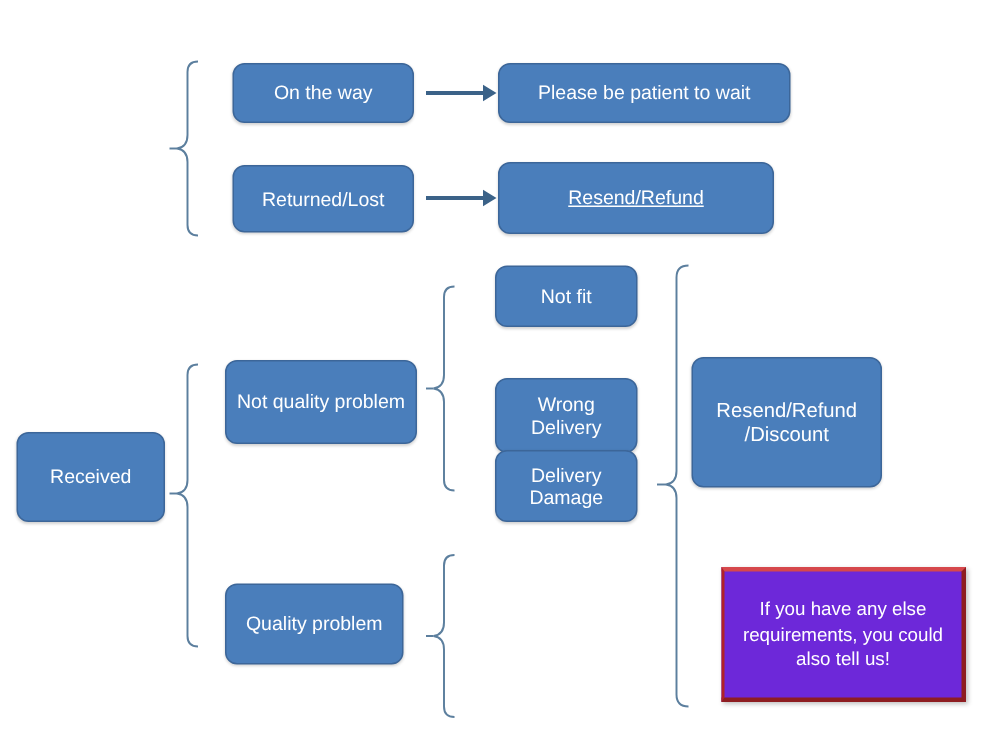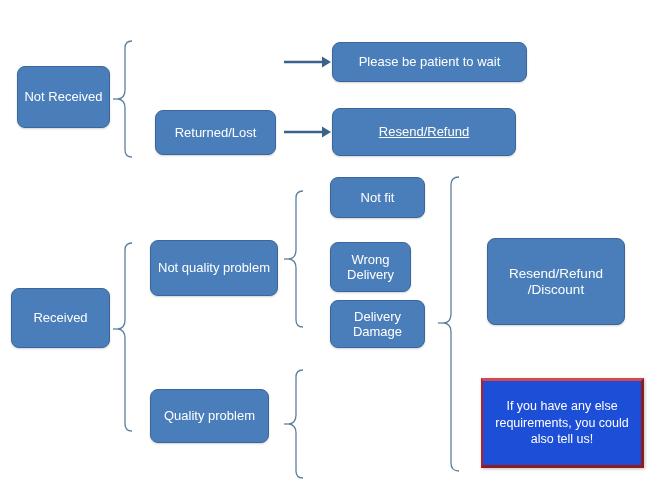--- a/index.html
+++ b/index.html
@@ -32,21 +32,21 @@
     font-size: 13px;
     padding: 2px 6px;
     box-shadow: 0 1px 2px rgba(0,0,0,0.18);
   }
   .node.big { font-size: 13.5px; }
 
   
   .callout {
     position: absolute;
     box-sizing: border-box;
-    background: #1d4ed8;
+    background: #6d28d9;
     border-top: 3px solid #d6484c;
     border-left: 2px solid #b02228;
     border-right: 3px solid #8e1d21;
     border-bottom: 3px solid #8e1d21;
     color: #ffffff;
     display: flex;
     align-items: center;
     justify-content: center;
     text-align: center;
     font-size: 12.5px;
@@ -61,29 +61,29 @@
 
   
   .arrow { position: absolute; }
   .arrow svg { display: block; overflow: visible; }
 </style>
 </head>
 <body>
 
 <div id="canvas">
 
-  <div class="node" style="left:17px; top:66px; width:93px; height:62px;">Not Received</div>
 
   <div class="brace" style="left:112px; top:40px; width:22px; height:118px;">
     <svg width="22" height="118" viewBox="0 0 22 118" fill="none">
       <path d="M20 1 Q13 1 13 8 L13 50 Q13 58 6 59 Q13 60 13 68 L13 110 Q13 117 20 117" stroke="#5c7f9e" stroke-width="1.3" fill="none"></path>
       <path d="M6 59 L1 59" stroke="#5c7f9e" stroke-width="1.3" fill="none"></path>
     </svg>
   </div>
 
+  <div class="node" style="left:155px; top:42px; width:121px; height:40px;">On the way</div>
 
   <div class="arrow" style="left:284px; top:54px; width:48px; height:16px;">
     <svg width="48" height="16" viewBox="0 0 48 16" fill="none">
       <path d="M0 8 L38 8" stroke="#3b6288" stroke-width="2.6"></path>
       <path d="M38 2.5 L47 8 L38 13.5 Z" fill="#3b6288"></path>
     </svg>
   </div>
 
   <div class="node" style="left:332px; top:42px; width:195px; height:40px;text-align:center;">Please be patient to wait</div>
 
@@ -120,30 +120,30 @@
 
   <div class="brace" style="left:283px; top:369px; width:22px; height:110px;">
     <svg width="22" height="110" viewBox="0 0 22 110" fill="none">
       <path d="M20 1 Q13 1 13 8 L13 46 Q13 54 6 55 Q13 56 13 64 L13 102 Q13 109 20 109" stroke="#5c7f9e" stroke-width="1.3" fill="none"></path>
       <path d="M6 55 L1 55" stroke="#5c7f9e" stroke-width="1.3" fill="none"></path>
     </svg>
   </div>
 
   <div class="node" style="left:330px; top:177px; width:95px; height:41px;">Not fit</div>
 
-  <div class="node" style="left:330px; top:242px; width:81px; height:50px;">Wrong Delivery</div>
+  <div class="node" style="left:330px; top:252px; width:95px; height:50px;">Wrong Delivery</div>
 
   <div class="node" style="left:330px; top:300px; width:95px; height:48px;">Delivery Damage</div>
 
 
 
   <div class="brace" style="left:437px; top:176px; width:24px; height:296px;">
     <svg width="24" height="296" viewBox="0 0 24 296" fill="none">
       <path d="M22 1 Q14 1 14 9 L14 138 Q14 146 7 147 Q14 148 14 156 L14 287 Q14 295 22 295" stroke="#5c7f9e" stroke-width="1.3" fill="none"></path>
       <path d="M7 147 L1 147" stroke="#5c7f9e" stroke-width="1.3" fill="none"></path>
     </svg>
   </div>
 
-  <div class="node big" style="left:487px; top:238px; width:138px; height:87px;">Resend/Refund /Discount</div>
+  <div class="node big" style="left:461px; top:238px; width:127px; height:87px;">Resend/Refund /Discount</div>
 
   <div class="callout" style="left:481px; top:378px; width:163px; height:90px;">If you have any else requirements, you could also tell us!</div>
 
 </div>
 
 </body></html>

